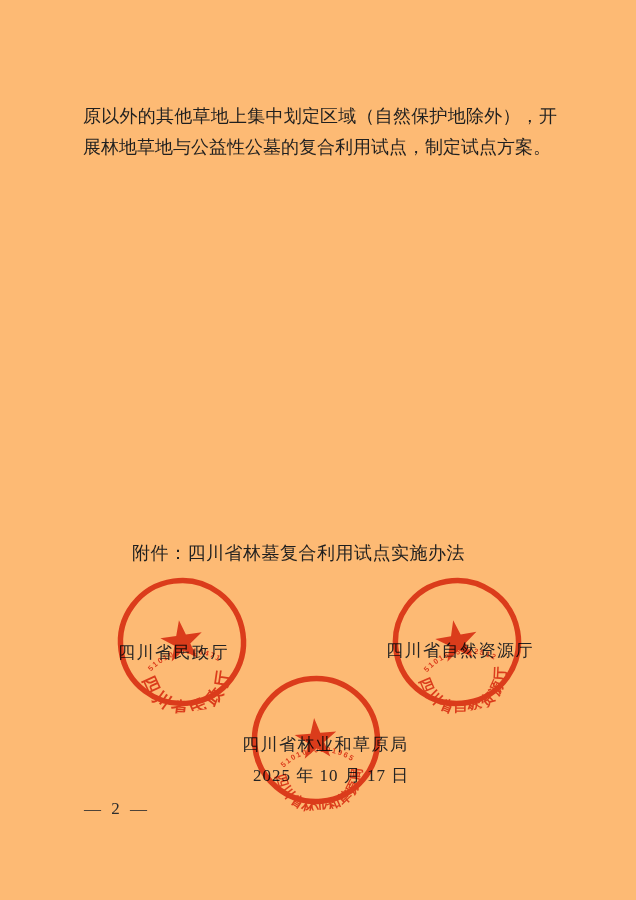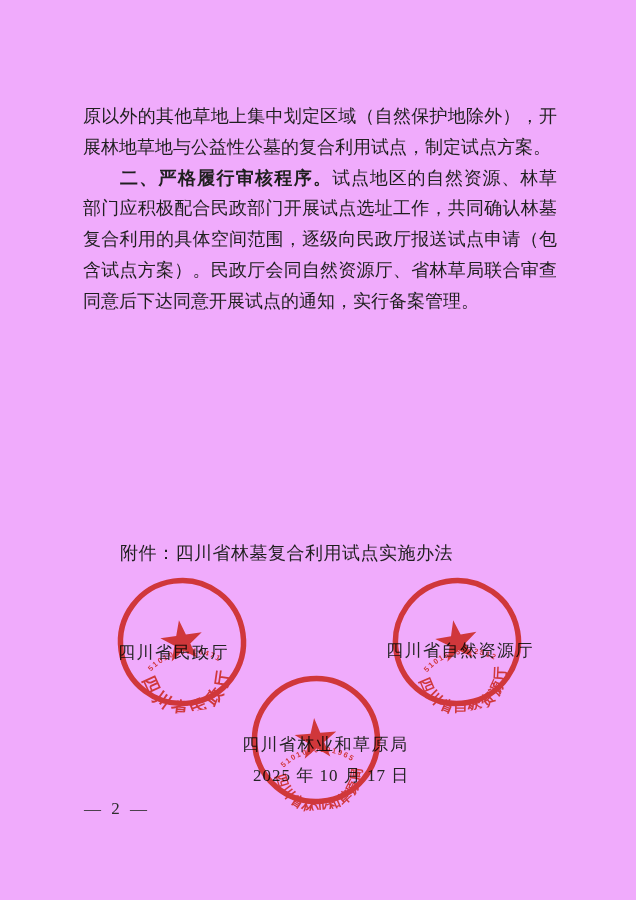--- a/index.html
+++ b/index.html
@@ -1,29 +1,29 @@
 <!DOCTYPE html>
 <html><head>
 <meta charset="utf-8">
 <style>
   html,body{margin:0;padding:0;background:#e9e9e9;}
   .page{
     position:relative;width:636px;height:900px;margin:0 auto;
-    background:#f0abfc;overflow:hidden;
+    background:#fdba74;overflow:hidden;
     font-family:"Liberation Serif","DejaVu Serif",serif;color:#1f1f1f;
   }
   .doc-text{
     position:absolute;left:83px;top:101px;width:474px;
     font-size:18px;line-height:30.8px;text-align:justify;
   }
   .para{margin:0;}
   .para.indent{text-indent:37px;}
   .bold-head{font-weight:700;font-family:"Liberation Sans","DejaVu Sans",sans-serif;letter-spacing:.5px;}
   .attachment{
-    position:absolute;left:120px;top:541px;font-size:18px;letter-spacing:.5px;white-space:nowrap;text-align:right;
+    position:absolute;left:132px;top:541px;font-size:18px;letter-spacing:.5px;white-space:nowrap;text-align:right;
   }
   .sig{
     position:absolute;font-size:17px;color:#242424;letter-spacing:1.5px;white-space:nowrap;z-index:2;
   }
   .sig-civil{left:118px;top:641px;}
   .sig-natres{left:386px;top:639px;}
   .sig-forest{left:242px;top:733px;}
   .sig-date{left:253px;top:764px;letter-spacing:1px;}
   .page-number{
     position:absolute;left:84px;top:799px;font-size:17px;color:#2e2e2e;letter-spacing:3px;white-space:nowrap;
@@ -48,21 +48,20 @@
   .seal-natres .arc-text{font-size:14.5px;letter-spacing:2px;}
   .seal-forest .arc-text{font-size:13.5px;letter-spacing:1px;}
 </style>
 </head>
 <body>
 
 <div class="page">
 
   <div class="doc-text">
       <div class="para"><span>原以外的其他草地上集中划定区域（自然保护地除外），开展林地草地与公益性公墓的复合利用试点，制定试点方案。</span></div>
-      <div class="para indent"><span class="bold-head">二、严格履行审核程序。</span><span>试点地区的自然资源、林草部门应积极配合民政部门开展试点选址工作，共同确认林墓复合利用的具体空间范围，逐级向民政厅报送试点申请（包含试点方案）。民政厅会同自然资源厅、省林草局联合审查同意后下达同意开展试点的通知，实行备案管理。</span></div>
     </div>
 
   <div class="attachment">附件：四川省林墓复合利用试点实施办法</div>
 
   <div class="seal seal-civil">
     <svg width="140" height="140" viewBox="0 0 140 140">
       <defs>
         <path id="arcTop1" d="M 29.6 84.7 A 43 43 0 1 0 110.4 84.7" fill="none"></path>
         <path id="arcBot1" d="M 27.5 103 A 54 54 0 0 1 112.5 103" fill="none"></path>
       </defs>

